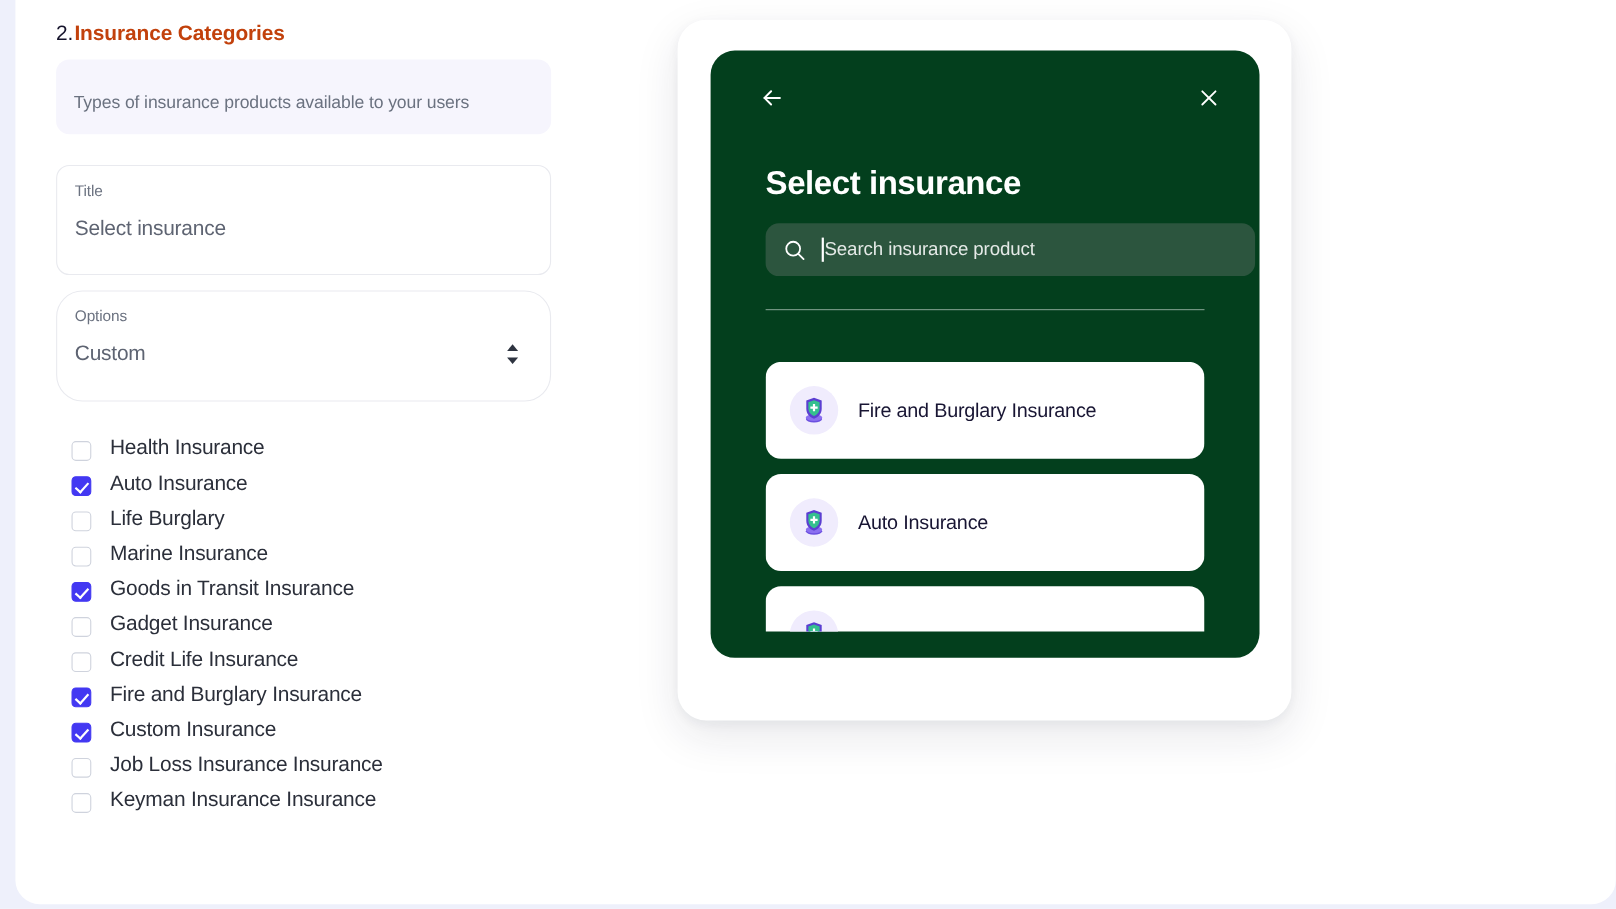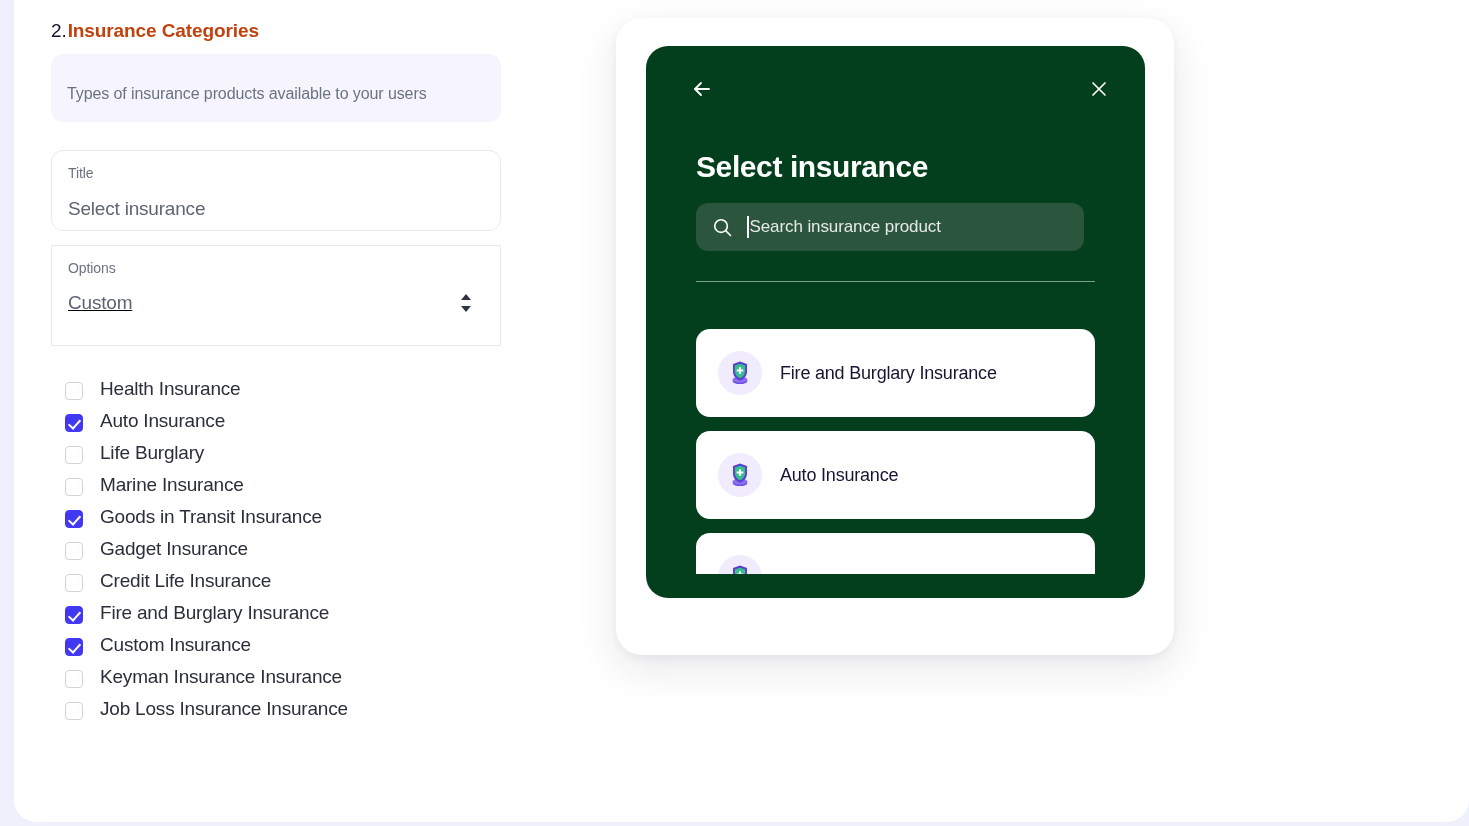--- a/index.html
+++ b/index.html
@@ -67,21 +67,21 @@
   .desc-text {
     font-size: 16px;
     color: #6b7280;
     letter-spacing: -0.1px;
     margin-top: 12px;
   }
 
   .field-box {
     margin-top: 28px;
     width: 450px;
-    height: 81px;
+    height: 100px;
     border: 1px solid #e9eaef;
     border-radius: 12px;
     padding: 14px 16px 0 16px;
   }
   .field-label {
     font-size: 14px;
     color: #6b7280;
     letter-spacing: -0.1px;
   }
   .field-value {
@@ -98,30 +98,29 @@
     font-weight: 700;
     color: #15132b;
     letter-spacing: -0.2px;
   }
 
   .select-box {
     margin-top: 14px;
     width: 450px;
     height: 101px;
     border: 1px solid #e9eaef;
-    border-radius: 0;
+    border-radius: 24px;
     padding: 14px 16px 0 16px;
     position: relative;
   }
   .select-value-row {
     margin-top: 16px;
     display: flex;
     align-items: center;
     justify-content: space-between;
-    text-decoration: underline;
   }
   .select-value {
     font-size: 19px;
     color: #5e6472;
     letter-spacing: -0.2px;
   }
   .stepper-icon {
     width: 11px;
     height: 18px;
     position: relative;
@@ -229,21 +228,21 @@
     font-size: 30px;
     font-weight: 700;
     color: #ffffff;
     letter-spacing: -0.4px;
   }
 
   .search-field {
     position: absolute;
     left: 50px;
     top: 157px;
-    width: 388px;
+    width: 445px;
     height: 48px;
     background: #2c553e;
     border-radius: 12px;
     display: flex;
     align-items: center;
     padding: 0 16px;
   }
   .search-icon-svg { flex: 0 0 auto; display: block; }
   .caret {
     width: 1.5px;
@@ -368,25 +367,25 @@
           <div class="check-row">
             <span class="cbx checked"></span>
             <span class="check-label">Fire and Burglary Insurance</span>
           </div>
           <div class="check-row">
             <span class="cbx checked"></span>
             <span class="check-label">Custom Insurance</span>
           </div>
           <div class="check-row">
             <span class="cbx"></span>
+            <span class="check-label">Job Loss Insurance Insurance</span>
+          </div>
+          <div class="check-row">
+            <span class="cbx"></span>
             <span class="check-label">Keyman Insurance Insurance</span>
-          </div>
-          <div class="check-row">
-            <span class="cbx"></span>
-            <span class="check-label">Job Loss Insurance Insurance</span>
           </div>
         </div>
 
     </div>
 
     <div class="preview-card">
       <div class="phone">
 
         <div class="phone-topbar">
           <button class="icon-btn">

